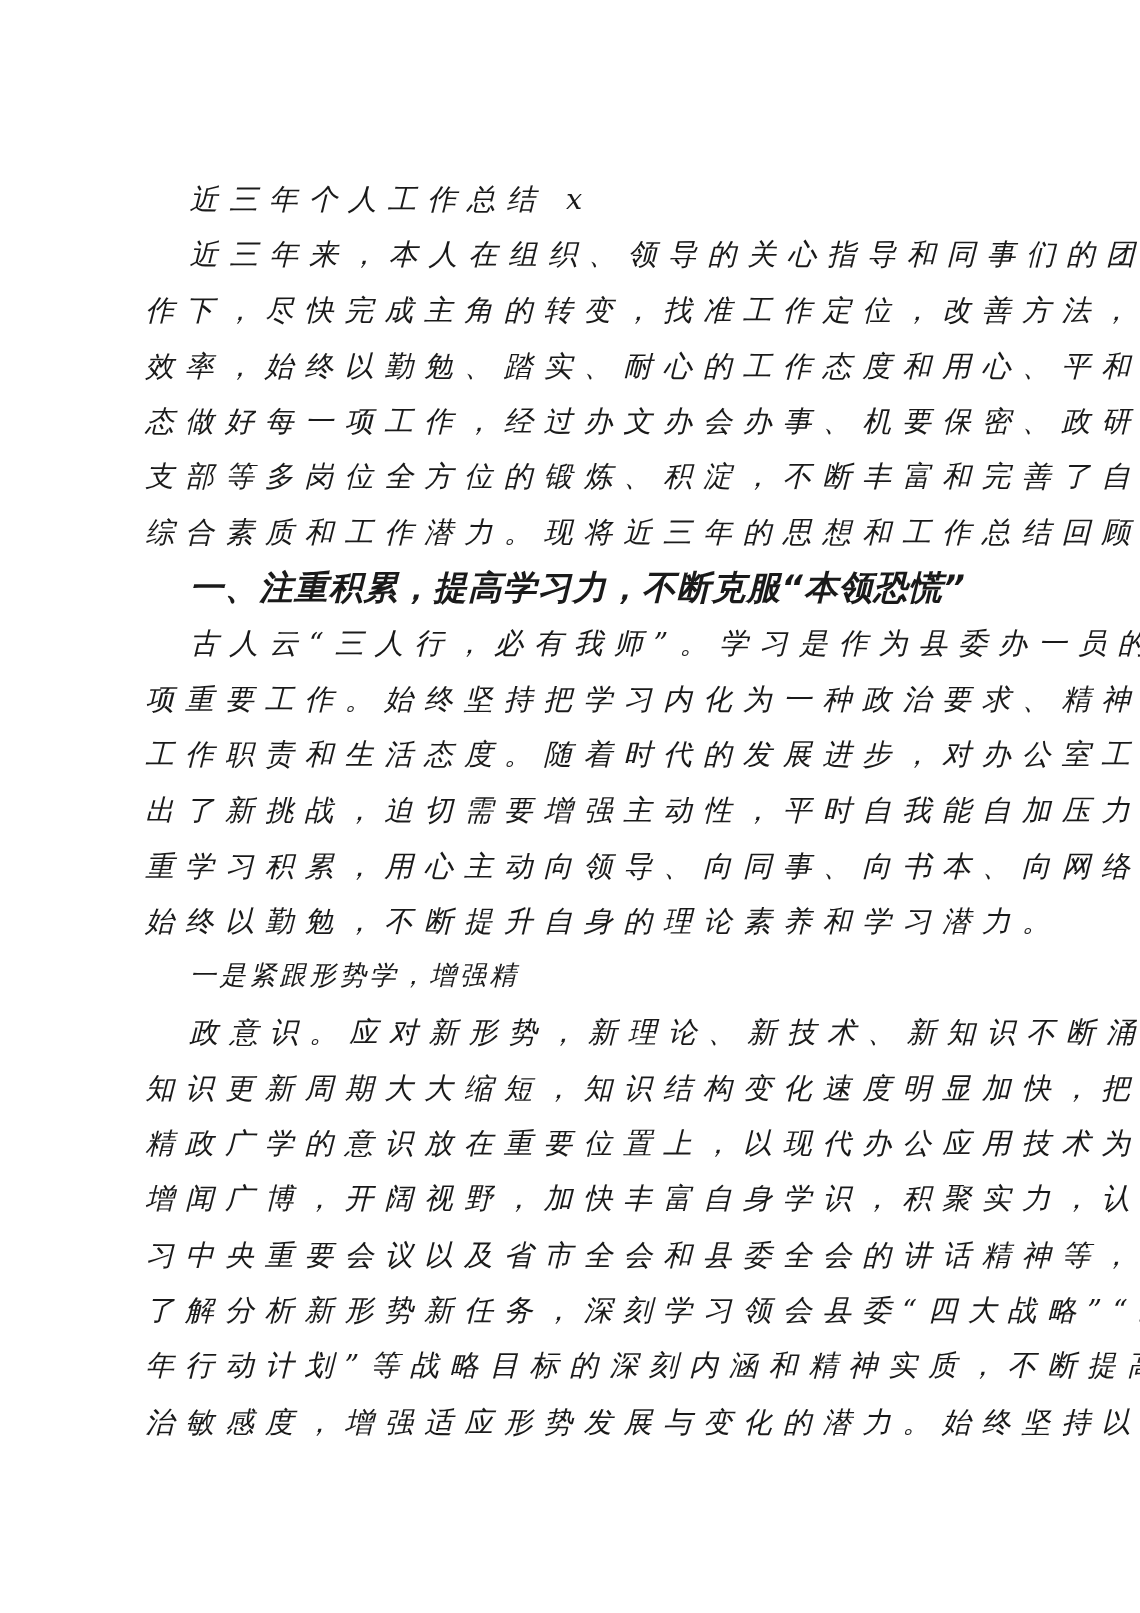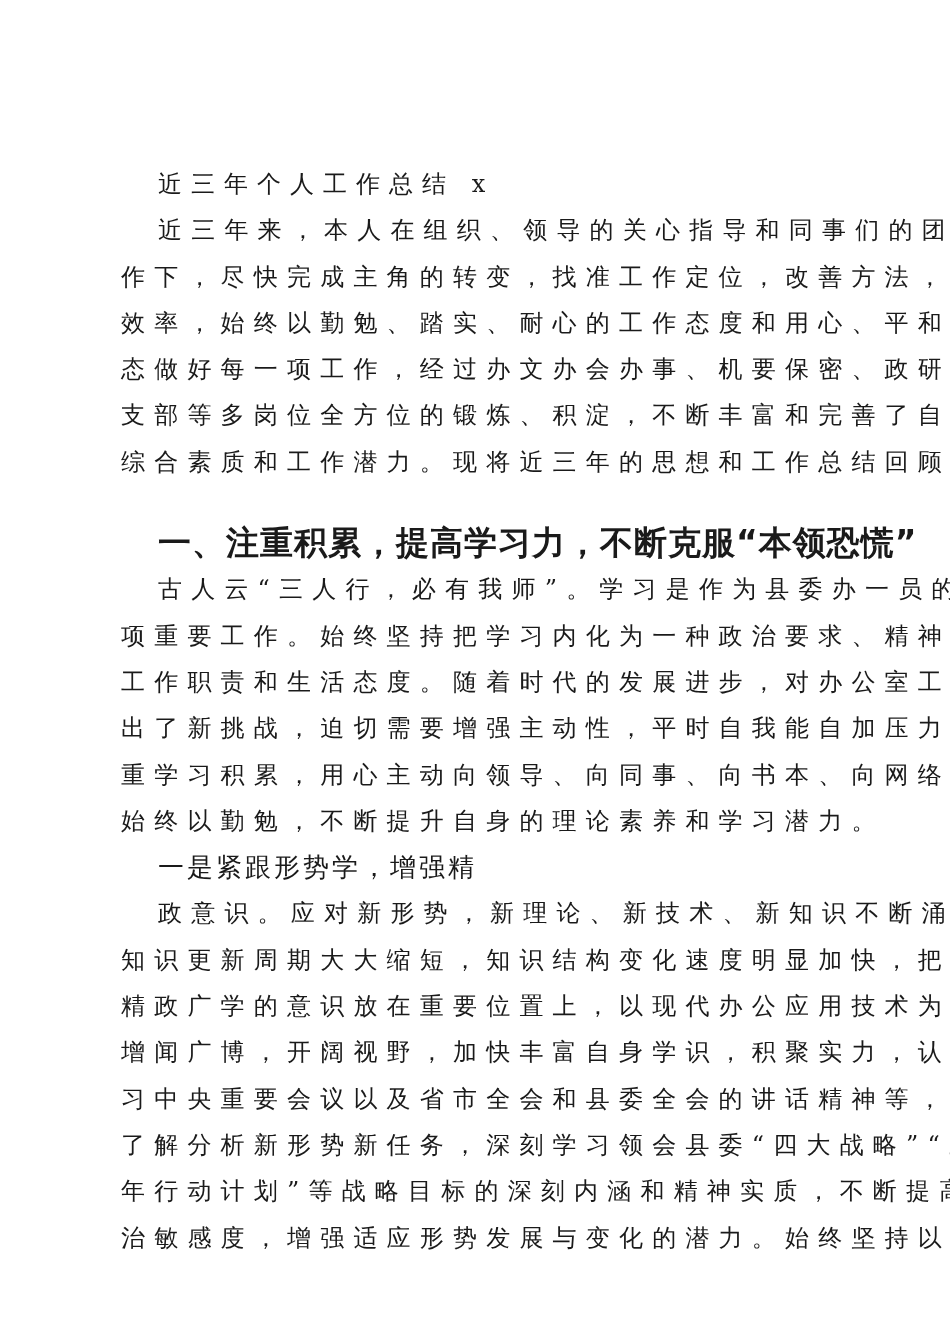--- a/index.html
+++ b/index.html
@@ -11,44 +11,44 @@
       width: 950px;
       height: 1344px;
       position: relative;
       overflow: hidden;
       font-family: "DejaVu Serif", "Liberation Serif", serif;
       color: #1a1a1a;
     }
     .page {
       position: absolute;
       left: 121px;
-      top: 161px;
+      top: 143px;
       width: 710px;
+      font-style: italic;
     }
     .line {
       height: 46.3px;
       line-height: 46.3px;
       font-size: 24px;
       white-space: nowrap;
       letter-spacing: 9.2px;
       font-weight: 300;
     }
     .indent {
       padding-left: 37px;
     }
     .heading {
       font-family: "DejaVu Sans", "Liberation Sans", sans-serif;
       font-weight: bold;
       letter-spacing: 1px;
-      font-size: 33px;
-      margin-top: 35px;
+      font-size: 28px;
     }
     .subheading {
       letter-spacing: 3px;
-      font-size: 26px;
+      font-size: 22px;
     }
     .title {
       letter-spacing: 9px;
     }
   </style>
 </head>
 <body>
 
 <div class="page">
   <div class="line indent title">近三年个人工作总结 x</div>

